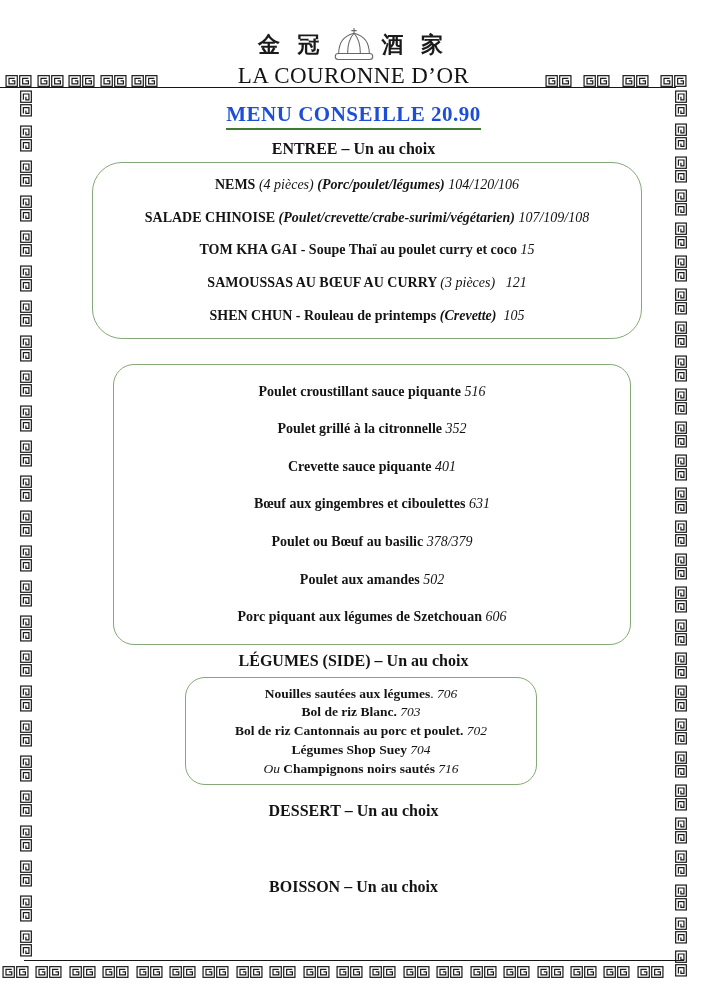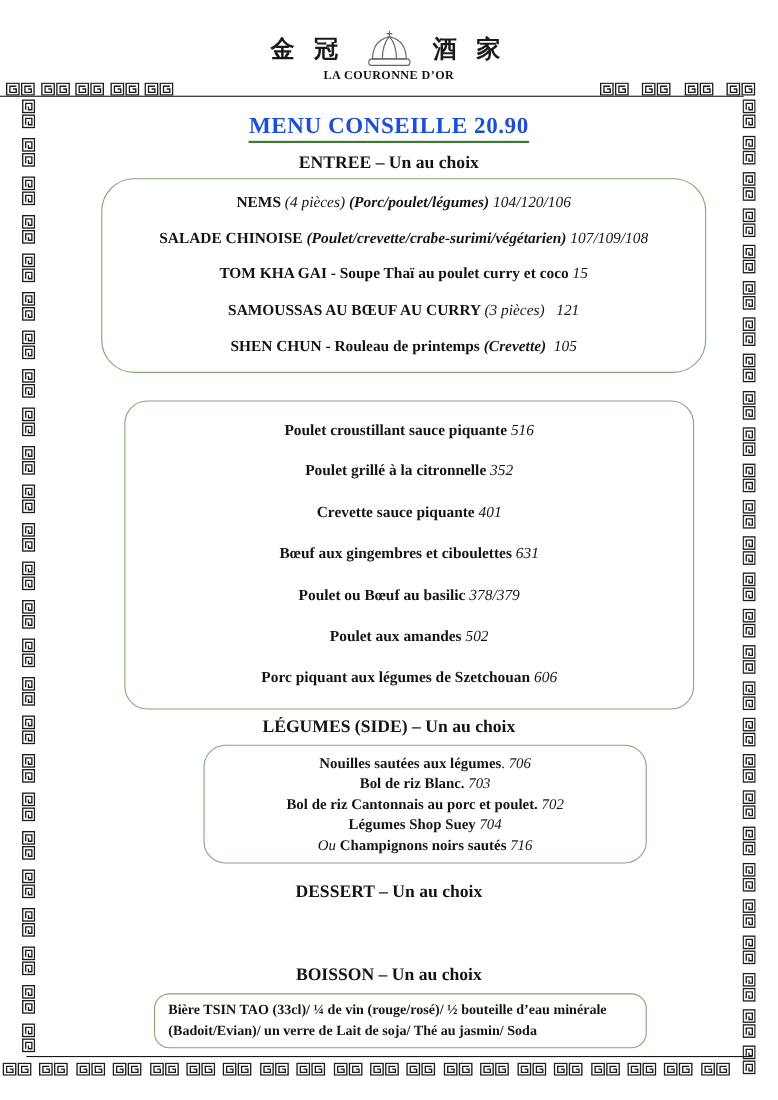--- a/index.html
+++ b/index.html
@@ -13,37 +13,37 @@
   .orn-tl{left:5px;top:74px;width:153px;height:14px;}
   .orn-tr{left:545px;top:74px;width:142px;height:14px;}
   .orn-b{left:2px;top:964px;width:662px;height:15px;}
   .orn-l{left:19px;top:90px;width:14px;height:867px;}
   .orn-r{left:674px;top:90px;width:14px;height:887px;}
   .mu{display:block;}
   
   .rule-top{position:absolute;left:0px;top:87px;width:676px;border-top:1.6px solid #161616;}
   .rule-bottom{position:absolute;left:24px;top:960px;width:660px;border-top:1.6px solid #161616;}
   
-  .cn-line{position:absolute;left:0;top:26px;width:100%;display:flex;justify-content:center;align-items:center;gap:16px;
+  .cn-line{position:absolute;left:0;top:26px;width:100%;display:flex;justify-content:center;align-items:center;gap:4px;
     font-size:22px;letter-spacing:6px;color:#1a1a1a;font-weight:700;}
   .crown{display:block;}
-  .name{position:absolute;left:0;top:63px;width:100%;text-align:center;font-weight:700;font-size:11px;letter-spacing:0.4px;}
+  .name{position:absolute;left:0;top:63px;width:100%;text-align:center;font-weight:400;font-size:23px;letter-spacing:0.4px;}
   
   .menu-title{position:absolute;left:0;top:102px;width:100%;text-align:center;}
   .menu-title span{display:inline-block;color:#1d4ed8;font-weight:700;font-size:21px;letter-spacing:0.5px;
     border-bottom:2px solid #3e7a33;padding-bottom:1px;}
   
   .sec-head{position:absolute;left:0;width:100%;text-align:center;font-weight:700;font-size:16px;}
   .h1{top:140px;} .h2{top:342px;} .h3{top:652px;} .h4{top:802px;} .h5{top:878px;}
   
   .box{position:absolute;border:1.4px solid #84a878;box-sizing:border-box;background:#fff;
     display:flex;flex-direction:column;justify-content:space-around;}
   .box1{left:92px; top:162px;width:550px;height:177px;border-radius:30px;padding:6px 14px;}
   .box2{left:113px;top:364px;width:518px;height:281px;border-radius:21px;padding:8px 14px;}
-  .box3{left:185px;top:677px;width:403px;height:108px;border-radius:20px;padding:6px 10px;}
+  .box3{left:185px;top:677px;width:352px;height:108px;border-radius:20px;padding:6px 10px;}
   .box4{left:117px;top:826px;width:523px;height:50px;border-radius:14px;padding:4px 12px;justify-content:center;}
   .box5{left:140px;top:903px;width:448px;height:50px;border-radius:14px;padding:4px 12px;justify-content:center;}
   .item{text-align:center;font-size:14px;line-height:1.15;}
   .box3 .item{font-size:13.5px;}
   .box4 .item,.box5 .item{text-align:left;font-size:12.8px;line-height:1.5;}
   .b{font-weight:700;} .i{font-style:italic;}
 </style>
 </head>
 <body>
 
@@ -592,17 +592,14 @@
       <div class="item"><span class="b">Nouilles sautées aux légumes</span><span>. </span><span class="i">706</span></div>
       <div class="item"><span class="b">Bol de riz Blanc.</span><span class="i"> 703</span></div>
       <div class="item"><span class="b">Bol de riz Cantonnais au porc et poulet.</span><span class="i"> 702</span></div>
       <div class="item"><span class="b">Légumes Shop Suey</span><span class="i"> 704</span></div>
       <div class="item"><span class="i">Ou </span><span class="b">Champignons noirs sautés</span><span class="i"> 716</span></div>
     </div>
 
   <div class="sec-head h4">DESSERT – Un au choix</div>
 
   <div class="sec-head h5">BOISSON – Un au choix</div>
-  <div class="box box5">
-      <div class="item"><span class="b">Bière TSIN TAO (33cl)/ ¼ de vin (rouge/rosé)/ ½ bouteille d’eau minérale (Badoit/Evian)/ un verre de Lait de soja/ Thé au jasmin/ Soda</span></div>
-    </div>
 
 </div>
 
 </body></html>

